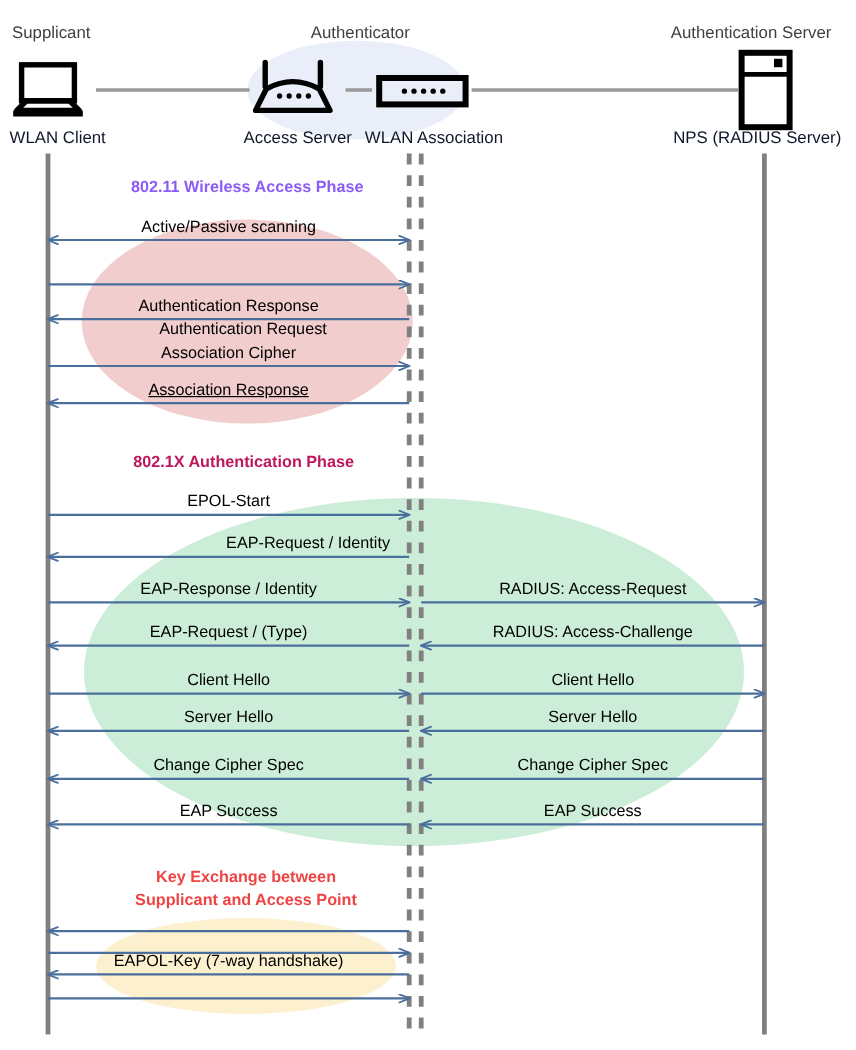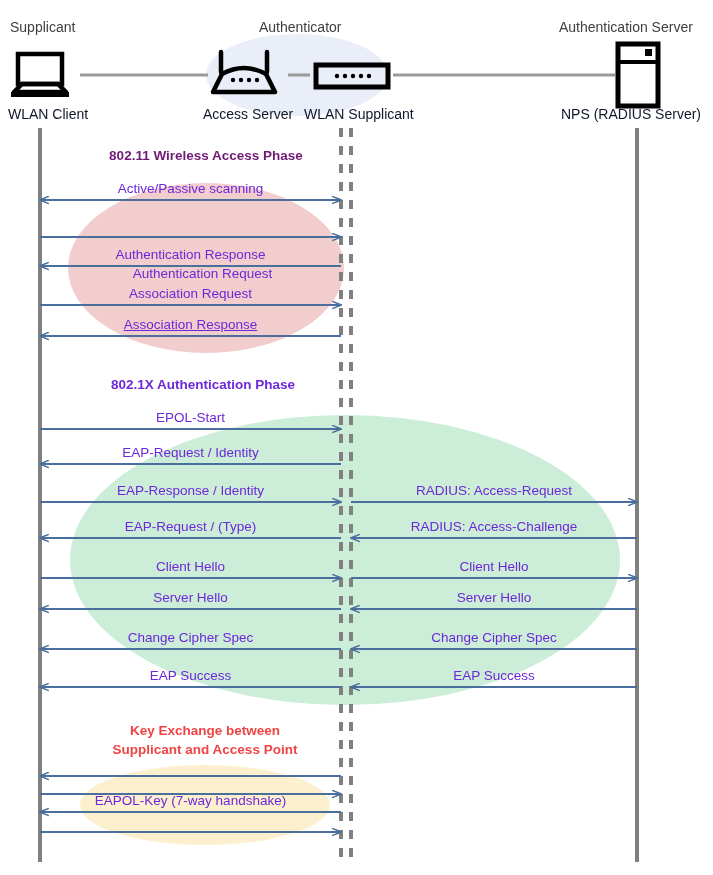--- a/index.html
+++ b/index.html
@@ -3,21 +3,21 @@
 <meta charset="utf-8">
 <style>
   html,body{margin:0;padding:0;background:#ffffff;}
   body{width:713px;height:875px;overflow:hidden;
        font-family:"Liberation Sans","DejaVu Sans",sans-serif;}
   #stage{position:relative;width:713px;height:875px;background:#fff;}
   #svg{position:absolute;left:0;top:0;width:713px;height:875px;}
   .node-title{position:absolute;font-size:14px;color:#404040;white-space:nowrap;}
   .node-sub{position:absolute;font-size:14px;color:#0f172a;white-space:nowrap;}
   .phase-label{position:absolute;font-size:13.5px;font-weight:600;white-space:nowrap;text-align:center;line-height:19px;}
-  .msg{position:absolute;font-size:13.5px;color:#6d28d9;white-space:nowrap;text-align:center;}
+  .msg{position:absolute;font-size:13.5px;color:#000000;white-space:nowrap;text-align:center;}
 </style>
 </head>
 <body>
 
 <div id="stage">
 
   <svg id="svg" viewBox="0 0 713 875">
     <defs>
       <marker id="ar-r" markerWidth="11" markerHeight="11" refX="9.2" refY="4" orient="auto" markerUnits="userSpaceOnUse">
         <path d="M1,0.6 L9.6,4 L1,7.4" fill="none" stroke="#4a6f9c" stroke-width="1.5" stroke-linecap="round" stroke-linejoin="round"></path>
@@ -103,42 +103,42 @@
         <line x1="351" x2="637" y1="649" y2="649" stroke="#4a6f9c" stroke-width="1.8" marker-start="url(#ar-l)"></line>
         <line x1="351" x2="637" y1="687" y2="687" stroke="#4a6f9c" stroke-width="1.8" marker-start="url(#ar-l)"></line>
       </g>
   </svg>
 
   <div class="node-title" style="left:10px;top:19px;">Supplicant</div>
   <div class="node-sub" style="left:8px;top:106px;">WLAN Client</div>
 
   <div class="node-title" style="left:259px;top:19px;">Authenticator</div>
   <div class="node-sub" style="left:203px;top:106px;">Access Server</div>
-  <div class="node-sub" style="left:304px;top:106px;">WLAN Supplicant</div>
+  <div class="node-sub" style="left:304px;top:106px;">WLAN Association</div>
 
   <div class="node-title" style="left:559px;top:19px;">Authentication Server</div>
   <div class="node-sub" style="left:561px;top:106px;">NPS (RADIUS Server)</div>
 
-  <div class="phase-label" style="left:66px;top:146px;width:280px;color:#701a75;">802.11 Wireless Access Phase</div>
+  <div class="phase-label" style="left:66px;top:146px;width:280px;color:#8b5cf6;">802.11 Wireless Access Phase</div>
 
-  <div class="phase-label" style="left:63px;top:375px;width:280px;color:#6d28d9;">802.1X Authentication Phase</div>
+  <div class="phase-label" style="left:63px;top:375px;width:280px;color:#be185d;">802.1X Authentication Phase</div>
 
   <div class="phase-label" style="left:65px;top:721px;width:280px;color:#ef4444;">
     <span>Key Exchange between</span><br>
     <span>Supplicant and Access Point</span>
   </div>
 
   <div id="labels-left">
       <div class="msg" style="left: 40px; width: 301px; top: 181px;">Active/Passive scanning</div>
       <div class="msg" style="left: 52px; width: 301px; top: 218px; margin-top: 48px;">Authentication Request</div>
       <div class="msg" style="left: 40px; width: 301px; top: 247px;">Authentication Response</div>
-      <div class="msg" style="left: 40px; width: 301px; top: 286px;">Association Request</div>
+      <div class="msg" style="left: 40px; width: 301px; top: 286px;">Association Cipher</div>
       <div class="msg" style="left: 40px; width: 301px; top: 317px; text-decoration: underline;">Association Response</div>
       <div class="msg" style="left: 40px; width: 301px; top: 410px;">EPOL-Start</div>
-      <div class="msg" style="left: 40px; width: 301px; top: 445px;">EAP-Request / Identity</div>
+      <div class="msg" style="left: 24px; width: 301px; top: 445px; text-align: right;">EAP-Request / Identity</div>
       <div class="msg" style="left: 40px; width: 301px; top: 483px;">EAP-Response / Identity</div>
       <div class="msg" style="left: 40px; width: 301px; top: 519px;">EAP-Request / (Type)</div>
       <div class="msg" style="left: 40px; width: 301px; top: 559px;">Client Hello</div>
       <div class="msg" style="left: 40px; width: 301px; top: 590px;">Server Hello</div>
       <div class="msg" style="left: 40px; width: 301px; top: 630px;">Change Cipher Spec</div>
       <div class="msg" style="left: 40px; width: 301px; top: 668px;">EAP Success</div>
       <div class="msg" style="left: 40px; width: 301px; top: 793px;">EAPOL-Key (7-way handshake)</div>
     </div>
   <div id="labels-right">
       <div class="msg" style="left: 351px; width: 286px; top: 483px;">RADIUS: Access-Request</div>

